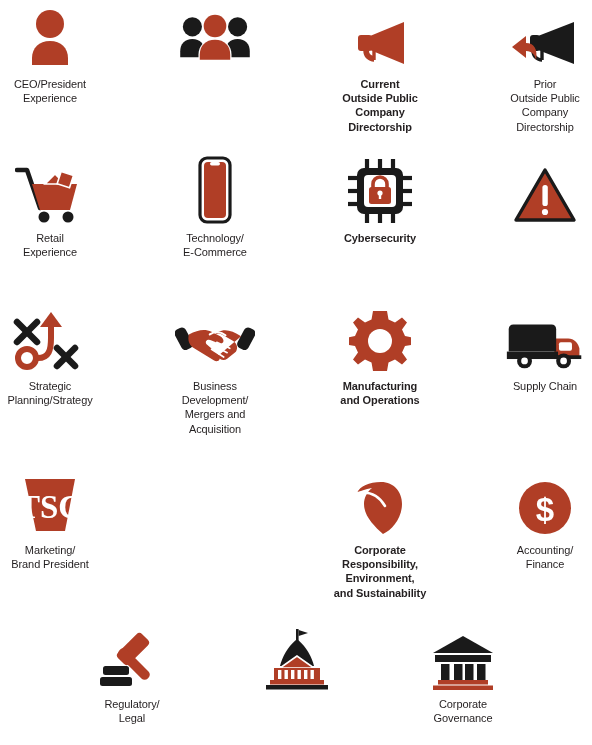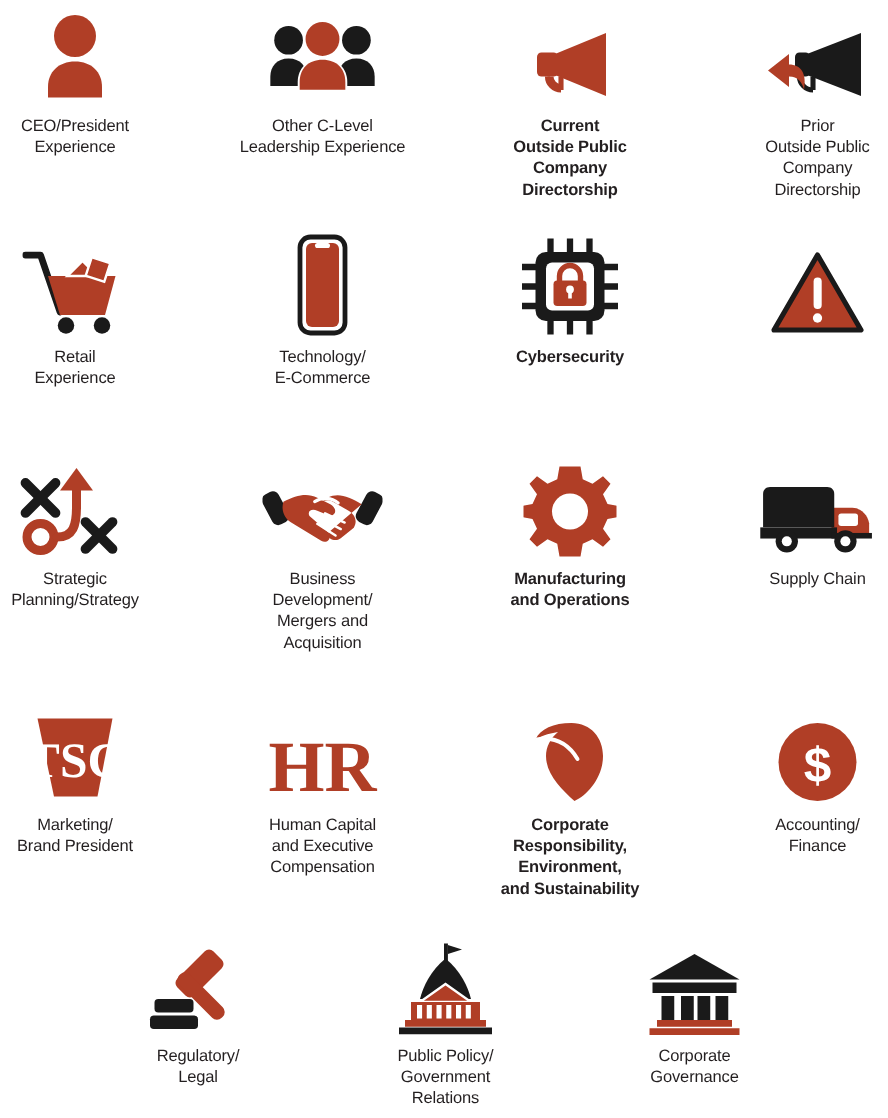--- a/index.html
+++ b/index.html
@@ -72,22 +72,20 @@
         <circle cx="20" cy="17" r="11" fill="#1A1A1A"></circle>
         <path d="M20 31c-9 0-14 6-14 14v7h28v-7c0-8-5-14-14-14z" fill="#1A1A1A"></path>
         <circle cx="72" cy="17" r="11" fill="#1A1A1A"></circle>
         <path d="M72 31c-9 0-14 6-14 14v7h28v-7c0-8-5-14-14-14z" fill="#1A1A1A"></path>
         <circle cx="46" cy="16" r="14.5" fill="#ffffff"></circle>
         <path d="M46 31c-12 0-19 8-19 18v8h38v-8c0-10-7-18-19-18z" fill="#ffffff"></path>
         <circle cx="46" cy="16" r="13" fill="#B03E26"></circle>
         <path d="M46 32c-11 0-17.5 7-17.5 17v6h35v-6c0-10-6.5-17-17.5-17z" fill="#B03E26"></path>
       </svg>
     </div>
-    <div class="caption">Other C-Level
-Leadership Experience</div>
   </div>
 
   <div class="cell r1 c3">
     <div class="iconbox">
       <svg width="64" height="54" viewBox="0 0 64 54">
         <path d="M56 6 L22 20 L22 34 L56 48 Z" fill="#B03E26"></path>
         <rect x="10" y="19" width="14" height="16" rx="3" fill="#B03E26"></rect>
         <path d="M17 35 a9 9 0 0 0 9 9 l0 -4 a5 5 0 0 1 -5 -5 z" fill="#B03E26"></path>
         <path d="M17 35 a9 9 0 0 0 9 9" fill="none" stroke="#B03E26" stroke-width="3.4"></path>
         <path d="M26 44 L26 35" stroke="#B03E26" stroke-width="3.4"></path>
@@ -251,30 +249,20 @@
     <div class="iconbox">
       <svg width="58" height="60" viewBox="0 0 58 60">
         <path d="M4 3 L54 3 L44 55 L15 55 Z" fill="#B03E26"></path>
         <text x="29" y="42" font-family="'Liberation Serif','DejaVu Serif',serif" font-size="33" font-weight="bold" fill="#ffffff" text-anchor="middle">TSC</text>
       </svg>
     </div>
     <div class="caption">Marketing/
 Brand President</div>
   </div>
 
-  <div class="cell r4 c2">
-    <div class="iconbox">
-      <svg width="78" height="52" viewBox="0 0 78 52">
-        <text x="39" y="43" font-family="'Liberation Serif','DejaVu Serif',serif" font-size="48" font-weight="bold" fill="#B03E26" text-anchor="middle">HR</text>
-      </svg>
-    </div>
-    <div class="caption">Human Capital
-and Executive
-Compensation</div>
-  </div>
 
   <div class="cell r4 c3">
     <div class="iconbox">
       <svg width="56" height="58" viewBox="0 0 56 58">
         <path d="M29 4 C42 4 50 14 50 26 C50 40 40 52 31 56 C22 48 12 38 12 26 C12 20 15 14 20 10 C13 11 8 13 5 15 C8 8 17 4 29 4 Z" fill="#B03E26"></path>
         <path d="M6 15 C18 13 27 18 33 28" fill="none" stroke="#ffffff" stroke-width="2.6" stroke-linecap="round"></path>
       </svg>
     </div>
     <div class="caption">Corporate
 Responsibility,
@@ -319,23 +307,20 @@
           <rect x="24.5" y="42" width="3.4" height="9"></rect>
           <rect x="31" y="42" width="3.4" height="9"></rect>
           <rect x="37.5" y="42" width="3.4" height="9"></rect>
           <rect x="44" y="42" width="3.4" height="9"></rect>
           <rect x="50.5" y="42" width="3.4" height="9"></rect>
         </g>
         <rect x="10" y="52" width="54" height="4.5" fill="#B03E26"></rect>
         <rect x="6" y="57" width="62" height="4.5" fill="#1A1A1A"></rect>
       </svg>
     </div>
-    <div class="caption">Public Policy/
-Government
-Relations</div>
   </div>
 
   <div class="cell r5 b3">
     <div class="iconbox">
       <svg width="66" height="58" viewBox="0 0 66 58">
         <path d="M33 4 L63 21 L3 21 Z" fill="#1A1A1A"></path>
         <rect x="5" y="23" width="56" height="7" fill="#1A1A1A"></rect>
         <g fill="#1A1A1A">
           <rect x="11" y="32" width="8.5" height="16"></rect>
           <rect x="24" y="32" width="8.5" height="16"></rect>

